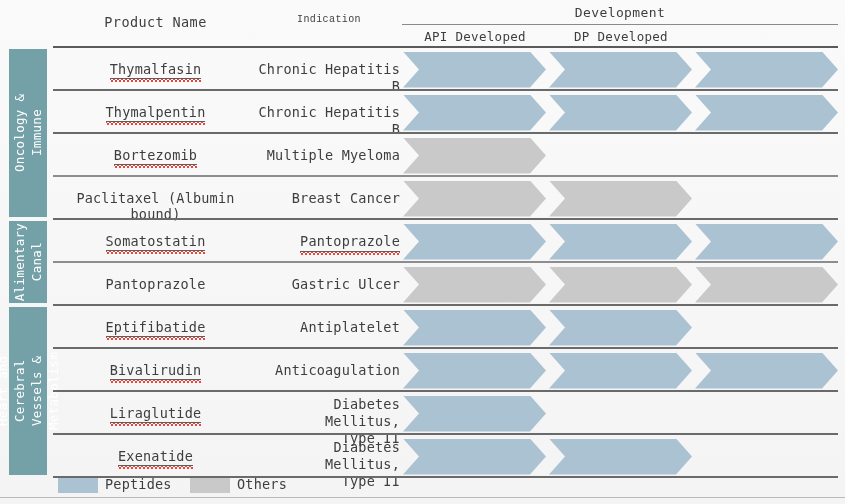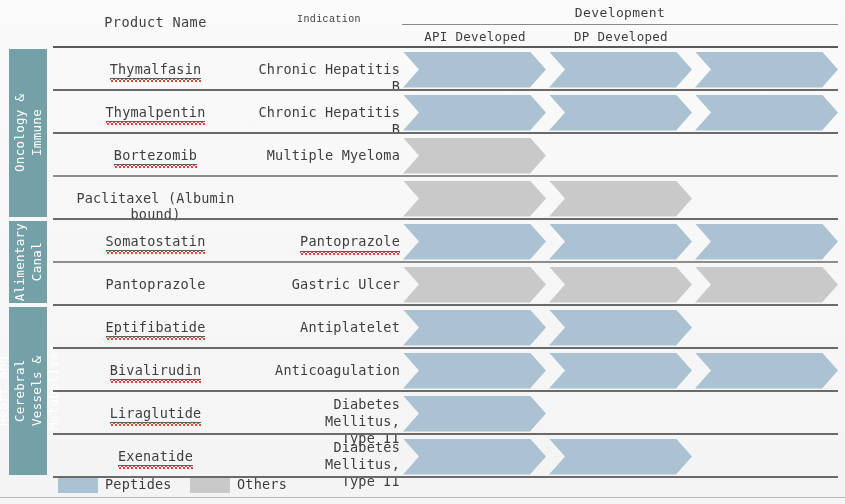--- a/index.html
+++ b/index.html
@@ -177,20 +177,21 @@
         <div class="row-sep" style="top: 41px;"></div>
       </div>
       <div class="row" style="top: 134px; height: 43px;">
         <div class="cell-product" style="top: 12.5px;"><span class="nm ul sp">Bortezomib</span></div>
         <div class="cell-indication" style="top: 12.5px;"><span class="nm">Multiple Myeloma</span></div>
         <div class="chev" style="left: 403px; width: 143px; top: 3.5px; background: rgb(201, 201, 201);"></div>
         <div class="row-sep thin" style="top: 41px;"></div>
       </div>
       <div class="row" style="top: 177px; height: 43px; border-radius: 11px;">
         <div class="cell-product" style="top: 12.5px;"><span class="nm">Paclitaxel (Albumin bound)</span></div>
+        <div class="cell-indication" style="top: 12.5px;"><span class="nm">Breast Cancer</span></div>
         <div class="chev" style="left: 403px; width: 143px; top: 3.5px; background: rgb(201, 201, 201);"></div>
         <div class="chev" style="left: 549px; width: 143px; top: 3.5px; background: rgb(201, 201, 201);"></div>
         <div class="row-sep" style="top: 41px;"></div>
       </div>
       <div class="row" style="top: 220px; height: 43px;">
         <div class="cell-product" style="top: 12.5px;"><span class="nm ul sp">Somatostatin</span></div>
         <div class="cell-indication" style="top: 12.5px;"><span class="nm ul sp">Pantoprazole</span></div>
         <div class="chev" style="left: 403px; width: 143px; top: 3.5px; background: rgb(170, 194, 210);"></div>
         <div class="chev" style="left: 549px; width: 143px; top: 3.5px; background: rgb(170, 194, 210);"></div>
         <div class="chev" style="left: 695px; width: 143px; top: 3.5px; background: rgb(170, 194, 210);"></div>

